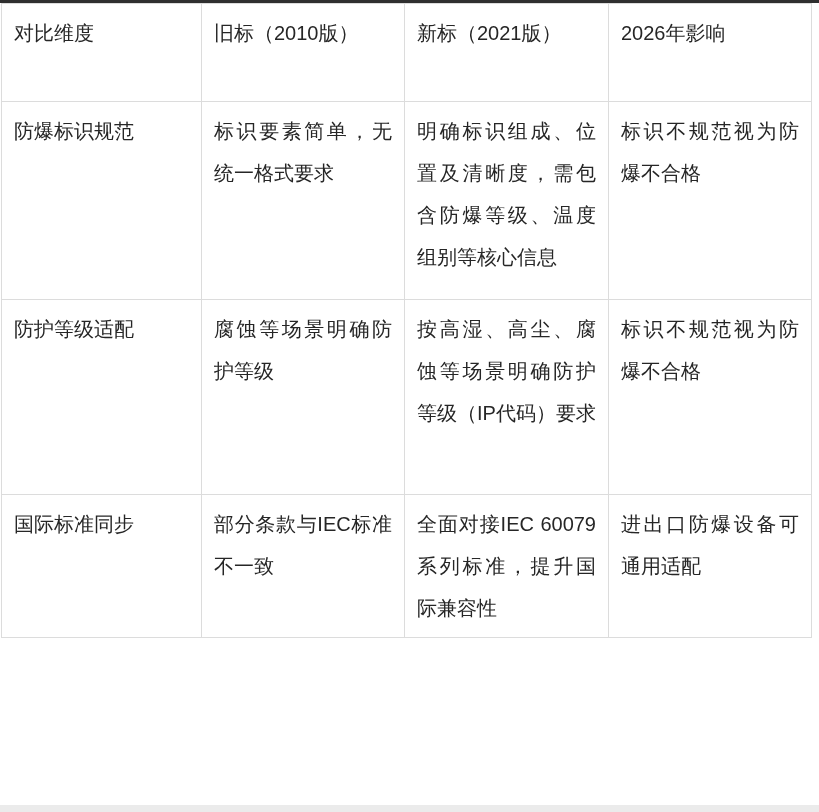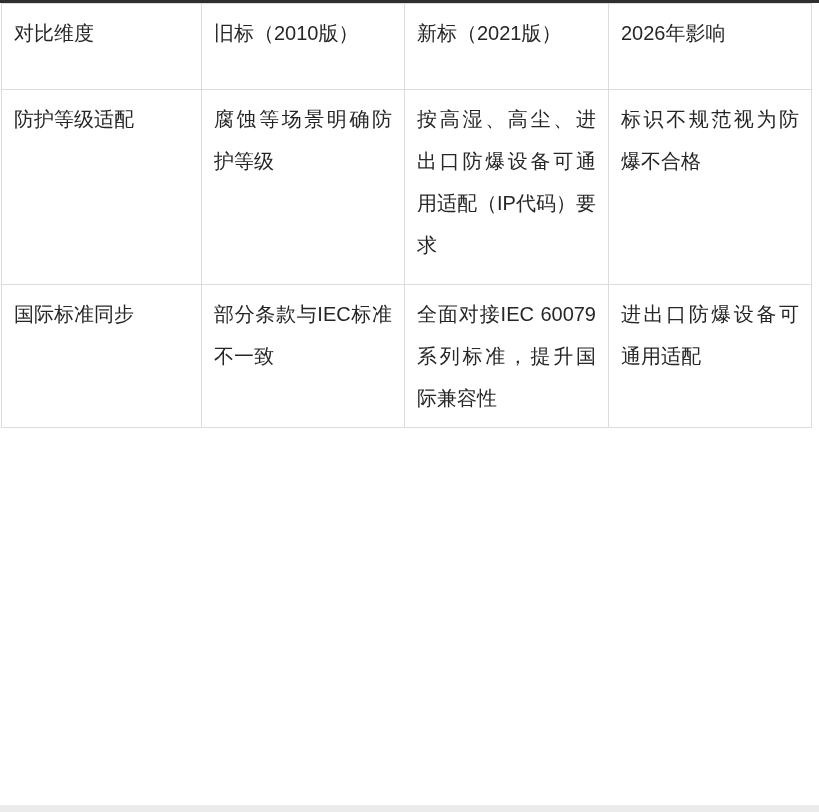--- a/index.html
+++ b/index.html
@@ -41,21 +41,21 @@
     padding:8px 12px;
     font-size:20px;
     line-height:42px;
     font-weight:400;
     text-align:justify;
     text-justify:inter-character;
     word-break:break-word;
     color:var(--text);
   }
   table.compare th{text-align:left;}
-  tr.hdr{height:86px;}
+  tr.hdr{height:98px;}
   tr.r0{height:198px;}
   tr.r1{height:191px;}
   tr.r2{height:195px;}
   tr.r3{height:132px;}
   .bottom-strip{
     position:absolute;
     left:0;bottom:0;
     width:819px;height:7px;
     background:var(--bottom-strip);
   }
@@ -74,24 +74,30 @@
   </colgroup>
   <thead>
     <tr class="hdr">
       <th>对比维度</th>
       <th>旧标（2010版）</th>
       <th>新标（2021版）</th>
       <th>2026年影响</th>
     </tr>
   </thead>
   <tbody>
+    <tr class="r0">
+      <td>防爆标识规范</td>
+      <td>标识要素简单，无统一格式要求</td>
+      <td>明确标识组成、位置及清晰度，需包含防爆等级、温度组别等核心信息</td>
+      <td>标识不规范视为防爆不合格</td>
+    </tr>
     <tr class="r2">
       <td>防护等级适配</td>
       <td>腐蚀等场景明确防护等级</td>
-      <td>按高湿、高尘、进出口防爆设备可通用适配（IP代码）要求</td>
+      <td>按高湿、高尘、腐蚀等场景明确防护等级（IP代码）要求</td>
       <td>标识不规范视为防爆不合格</td>
     </tr>
     <tr class="r3">
       <td>国际标准同步</td>
       <td>部分条款与IEC标准不一致</td>
       <td>全面对接IEC 60079系列标准，提升国际兼容性</td>
       <td>进出口防爆设备可通用适配</td>
     </tr>
   </tbody>
 </table>

